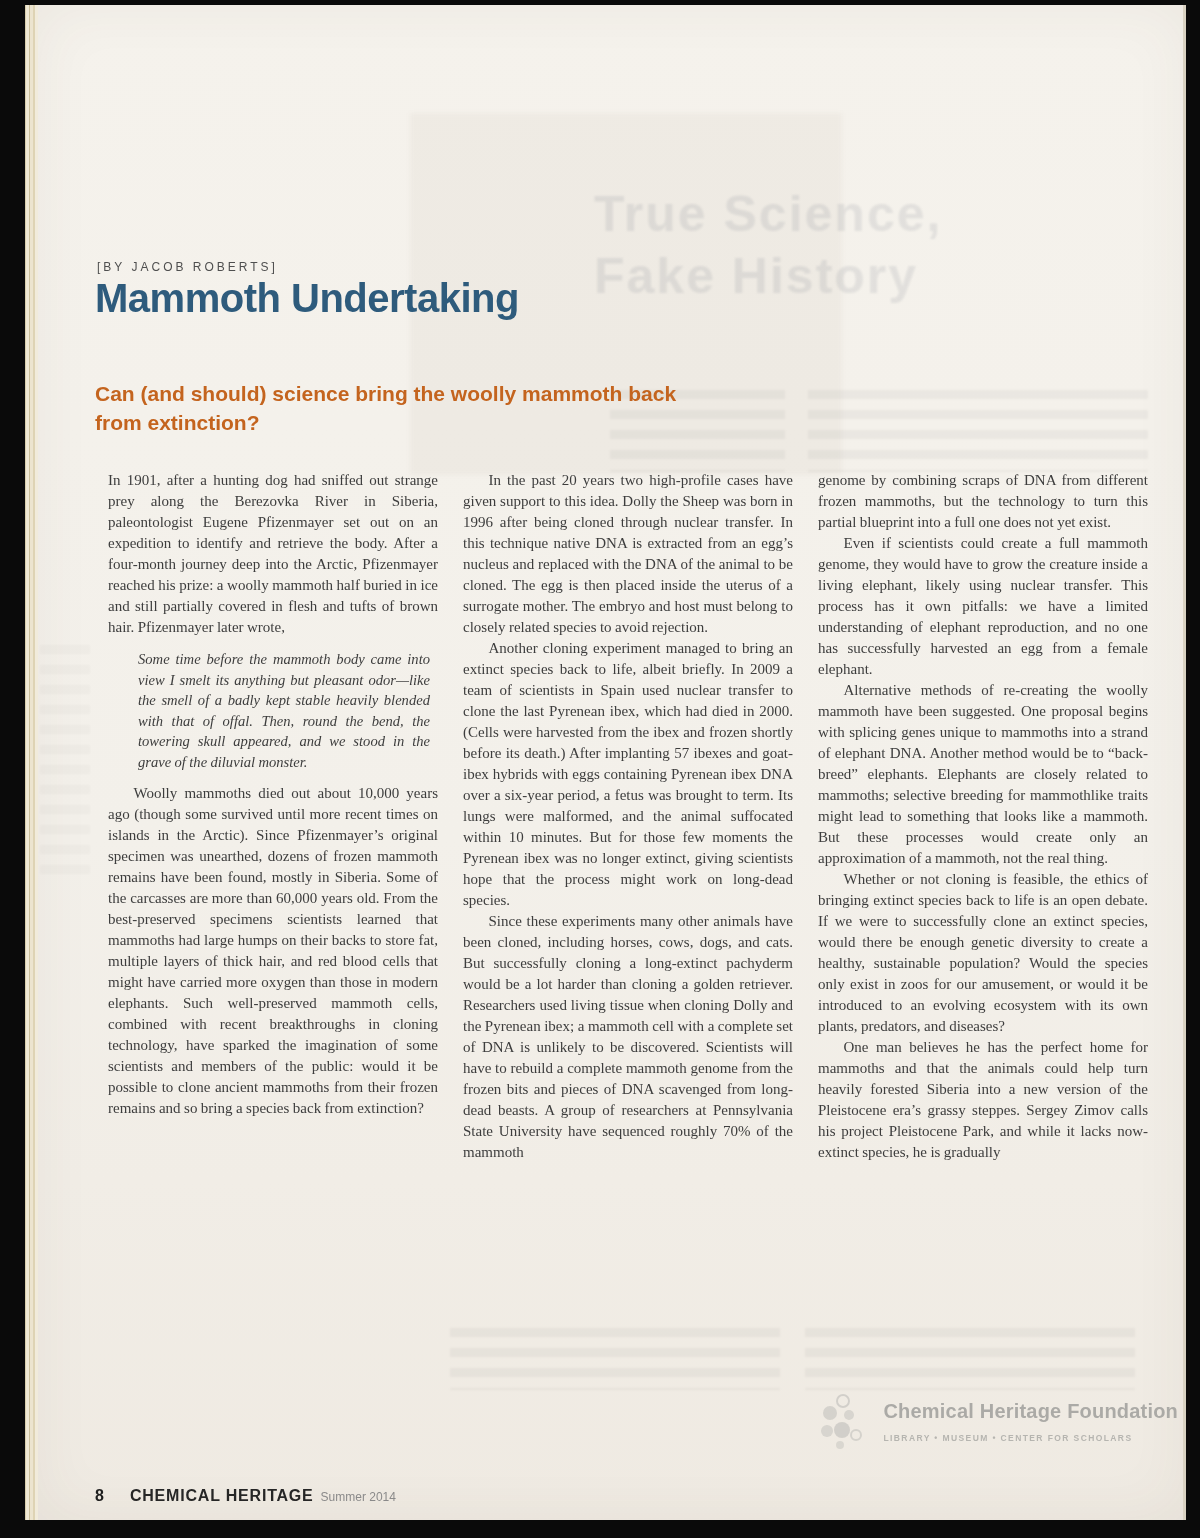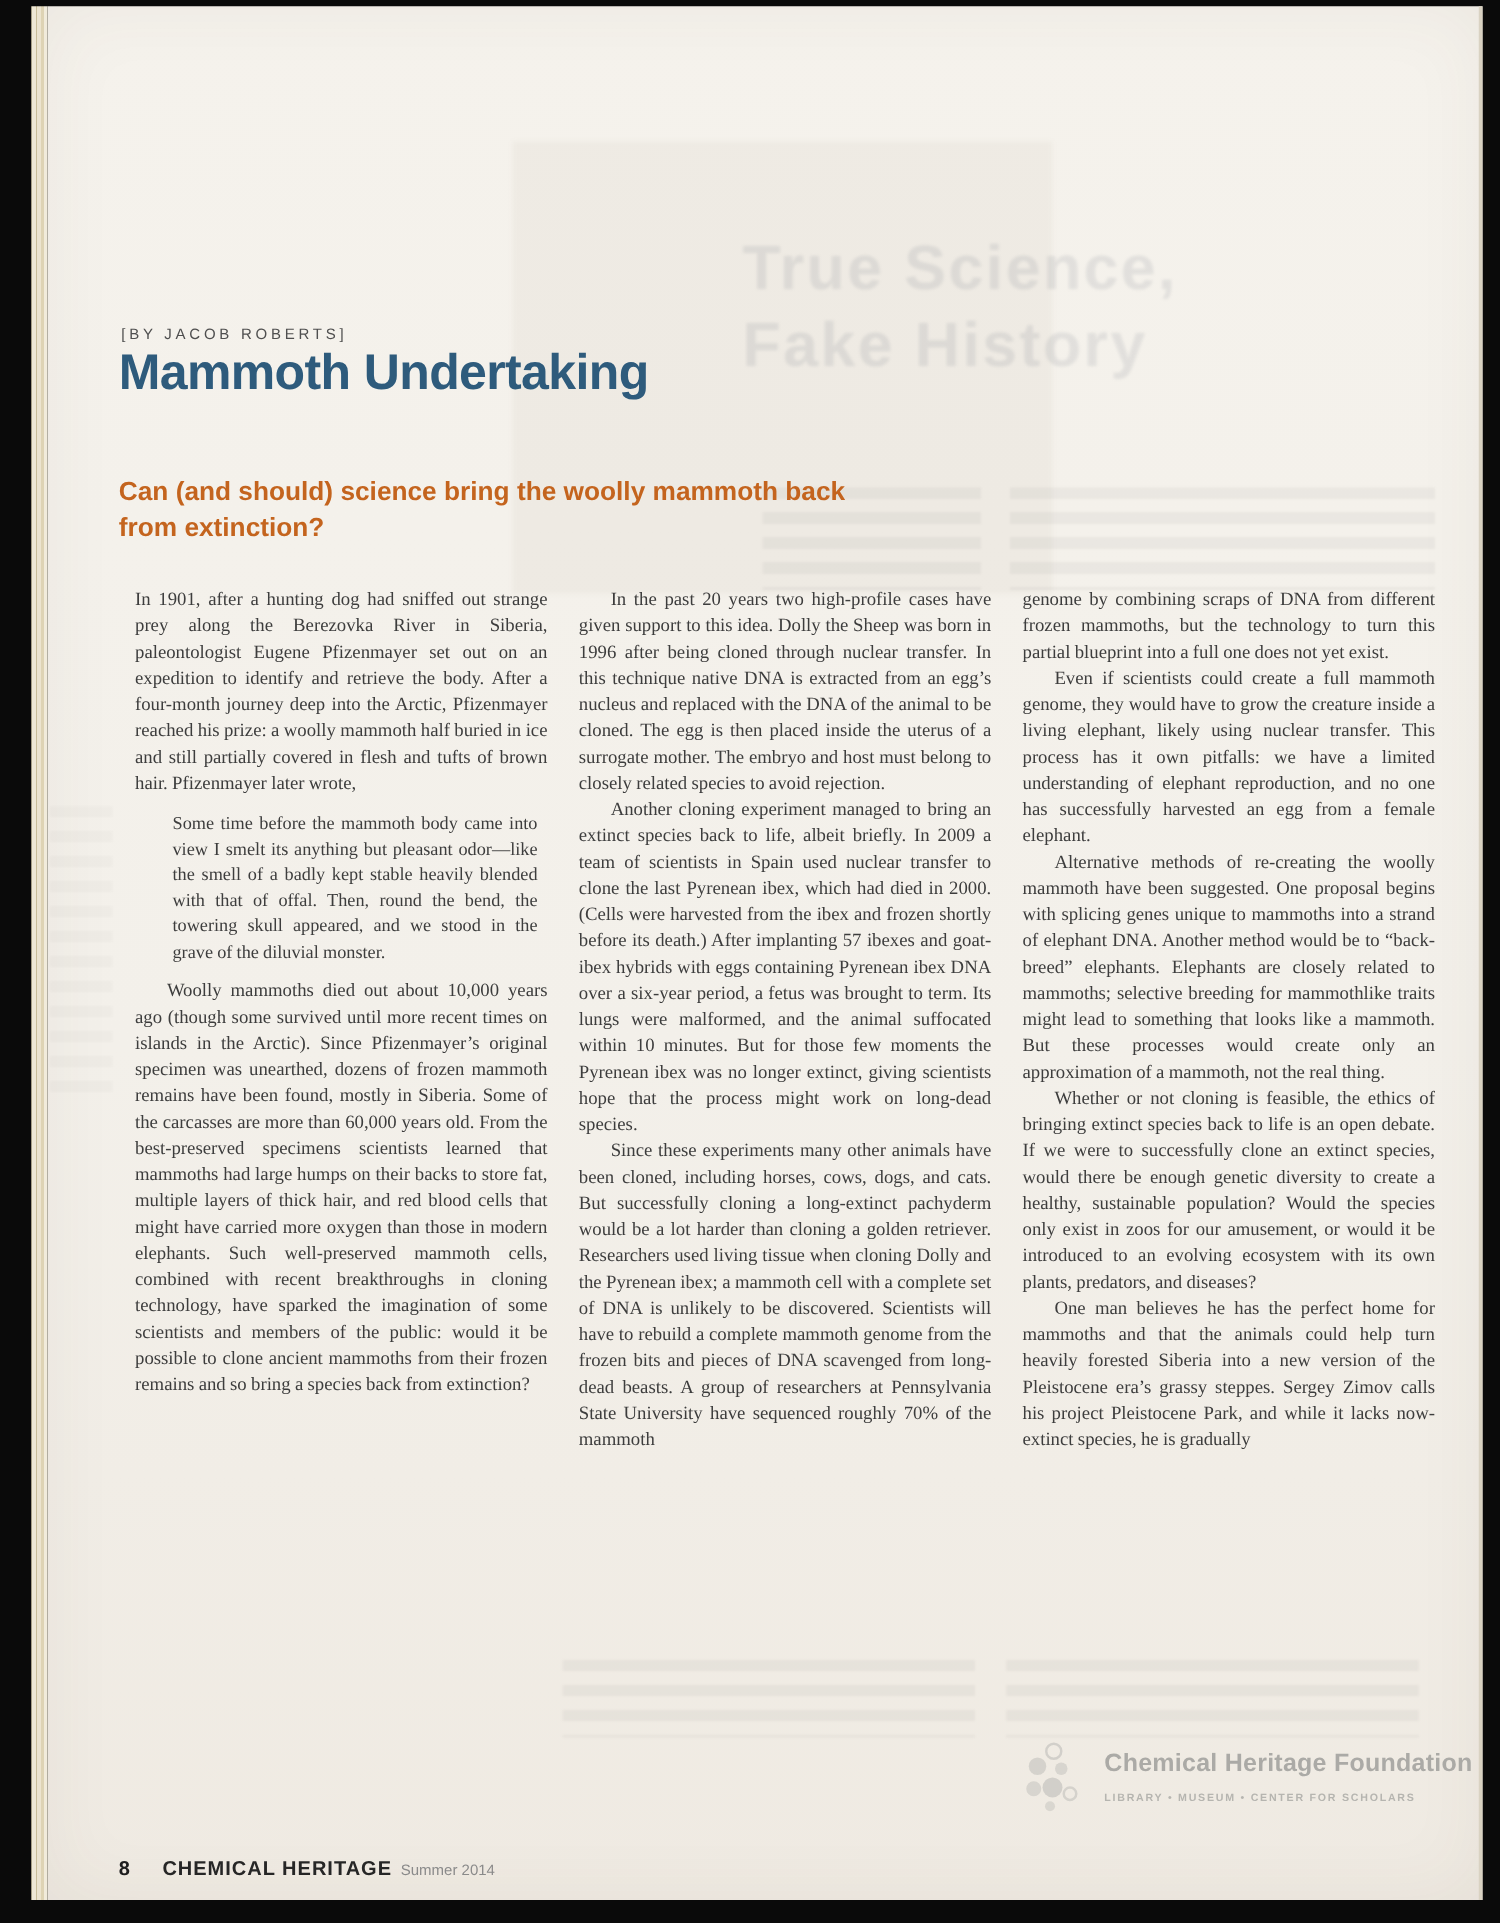--- a/index.html
+++ b/index.html
@@ -88,21 +88,21 @@
   .col{width:330px;flex:0 0 330px;}
   .col p{
     margin:0;text-align:justify;
     font-size:15px;line-height:21px;color:#3d3d3d;
     -webkit-hyphens:auto;hyphens:auto;
     word-spacing:-0.3px;
   }
   .col p.indent{text-indent:1.7em;}
   .col p.quote{
     margin:11px 0 11px 0;padding:0 8px 0 30px;
-    font-size:14.6px;line-height:20.5px;
+    font-size:14.6px;line-height:20.5px;font-style:italic;
   }
   .footer{
     position:absolute;left:57px;top:1482px;
     display:flex;align-items:baseline;
     font-family:"Liberation Sans",sans-serif;
   }
   .footer .pagenum{font-size:16px;font-weight:bold;color:#1e1e1e;}
   .footer .mag{font-size:16px;font-weight:bold;letter-spacing:0.8px;color:#262626;margin-left:26px;}
   .footer .issue{font-size:12px;color:#8a8a8a;margin-left:7px;}
 </style>

